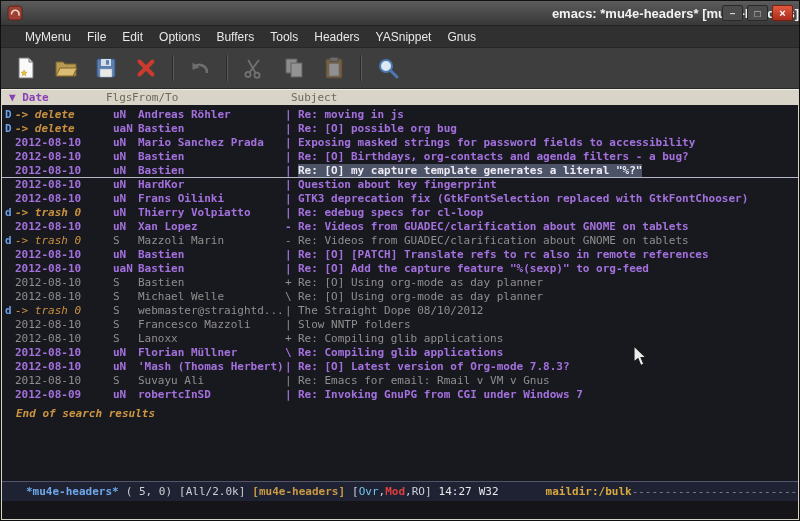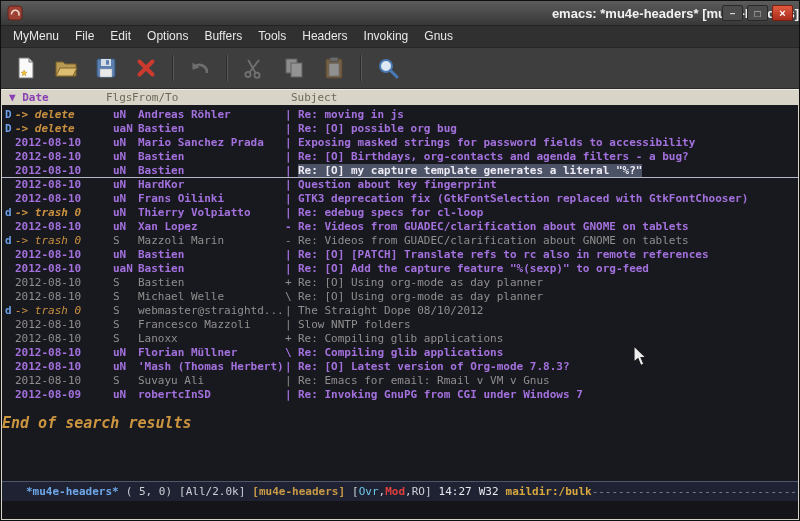--- a/index.html
+++ b/index.html
@@ -11,21 +11,21 @@
   
   .titlebar { height: 25px; flex: 0 0 25px; background: linear-gradient(#5c5c5c, #383838); display: flex; align-items: center; position: relative; padding: 0 6px; border-bottom: 1px solid #222; }
   .win-icon { width: 16px; height: 16px; flex: 0 0 16px; }
   .title-text { position: absolute; left: 0; right: 0; text-align: right; color: #f2f2f2; font: bold 13px "Liberation Sans", sans-serif; pointer-events: none; }
   .win-controls { margin-left: auto; display: flex; gap: 4px; z-index: 2; }
   .win-btn { width: 21px; height: 16px; border-radius: 2px; display: flex; align-items: center; justify-content: center; font: bold 10px "Liberation Sans", sans-serif; }
   .win-min, .win-max { background: #4c4c4c; border: 1px solid #292929; color: #d8d8d8; }
   .win-close { background: linear-gradient(#e05a40, #aa2d1d); border: 1px solid #7c1e10; color: #fff; font-size: 11px; }
 
   
-  .menubar { height: 22px; flex: 0 0 22px; background: #303030; display: flex; align-items: flex-start; padding-left: 4px; border-bottom: 1px solid #262626; }
+  .menubar { height: 22px; flex: 0 0 22px; background: #303030; display: flex; align-items: center; padding-left: 16px; border-bottom: 1px solid #262626; }
   .menu-item { color: #e8e8e8; font: 12px "Liberation Sans", sans-serif; padding: 3px 8px; cursor: default; }
 
   
   .toolbar { height: 41px; flex: 0 0 41px; background: #3e3e3e; display: flex; align-items: center; padding-left: 8px; gap: 6px; border-bottom: 1px solid #2a2a2a; }
   .tool-btn { width: 34px; height: 32px; display: flex; align-items: center; justify-content: center; border-radius: 3px; }
   .tool-btn.dim { opacity: 0.45; }
   .tool-sep { width: 0; height: 26px; border-left: 1px solid #2c2c2c; border-right: 1px solid #575757; margin: 0 3px; }
 
   
   .frame { flex: 1; display: flex; flex-direction: column; border: 1px solid #d9d4c8; border-top: 1px solid #efece4; overflow: hidden; }
@@ -45,33 +45,33 @@
   .row .date { width: 98px; }
   .row .flags { width: 25px; }
   .row .from { width: 147px; overflow: hidden; }
   .row .marker { width: 13px; }
   .row .subject { flex: none; overflow: hidden; }
   .row.unread { color: #a371dd; font-weight: bold; }
   .row.read { color: #8f8f8f; font-weight: normal; }
   .row.marked .date { color: #c9913f; font-style: italic; }
   .row.current { border-bottom: 1px solid #b4b8c6; }
   .row.current .subject { background: #4d5366; color: #eceaf4; }
-  .end-note { color: #cc9540; font-style: italic; font-weight: bold; font-size: 15px; line-height: 14px; margin-top: 14px; }
+  .end-note { color: #cc9540; font-style: italic; font-weight: bold; font-size: 11px; line-height: 14px; padding-left: 14px; margin-top: 5px; }
 
   
   .modeline { height: 20px; flex: 0 0 20px; background: #1e2233; border-top: 1px solid #50556c; display: flex; align-items: center; padding-left: 24px; font-size: 11px; white-space: pre; overflow: hidden; color: #cfcfd8; }
   .modeline > span { margin-right: 7px; }
   .ml-buffer { color: #6fa7e8; font-weight: bold; }
   .ml-mode { color: #c89a45; font-weight: bold; }
   .ml-status span { margin: 0; }
   .ml-ovr { color: #6fc7e8; }
   .ml-mod { color: #e03f3f; font-weight: bold; }
   .ml-time, .ml-week { color: #e8e8ee; }
   .ml-maildir-group { margin-right: 0; }
-  .ml-maildir { color: #d8a83e; font-weight: bold; }
+  .ml-maildir { color: #d8a83e; font-weight: bold; margin-left: 40px; }
   .ml-dashes { color: #858592; }
 
   
   .echo-area { height: 18px; flex: 0 0 18px; background: #141419; }
 
   
   .mouse-cursor { position: absolute; left: 633px; top: 345px; z-index: 10; pointer-events: none; }
 </style>
 </head>
 <body>
@@ -94,21 +94,21 @@
   </div>
 
   <div class="menubar">
     <span class="menu-item">MyMenu</span>
     <span class="menu-item">File</span>
     <span class="menu-item">Edit</span>
     <span class="menu-item">Options</span>
     <span class="menu-item">Buffers</span>
     <span class="menu-item">Tools</span>
     <span class="menu-item">Headers</span>
-    <span class="menu-item">Invoking</span>
+    <span class="menu-item">YASnippet</span>
     <span class="menu-item">Gnus</span>
   </div>
 
   <div class="toolbar">
     <span class="tool-btn">
       <svg width="24" height="24" viewBox="0 0 24 24">
         <path d="M5 2 h10 l4 4 v16 H5 Z" fill="#fafafa" stroke="#777"></path>
         <path d="M15 2 l4 4 h-4 Z" fill="#dcdcdc" stroke="#777"></path>
         <path d="M7 16.2 l2.3 0 .8-2.3 .8 2.3 2.3 0 -1.9 1.4 .7 2.3 -1.9-1.4 -1.9 1.4 .7-2.3 Z" fill="#f2c230" stroke="#b8901e" stroke-width="0.5"></path>
       </svg>

